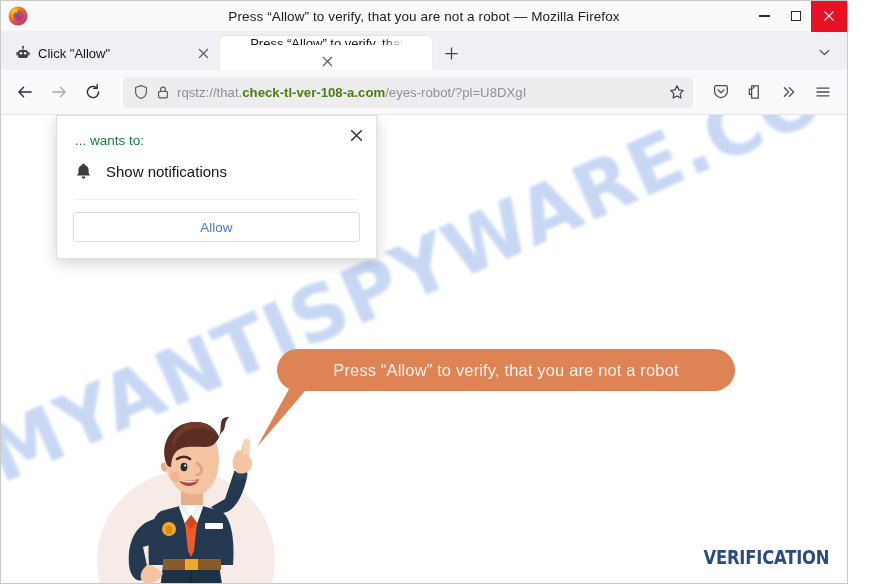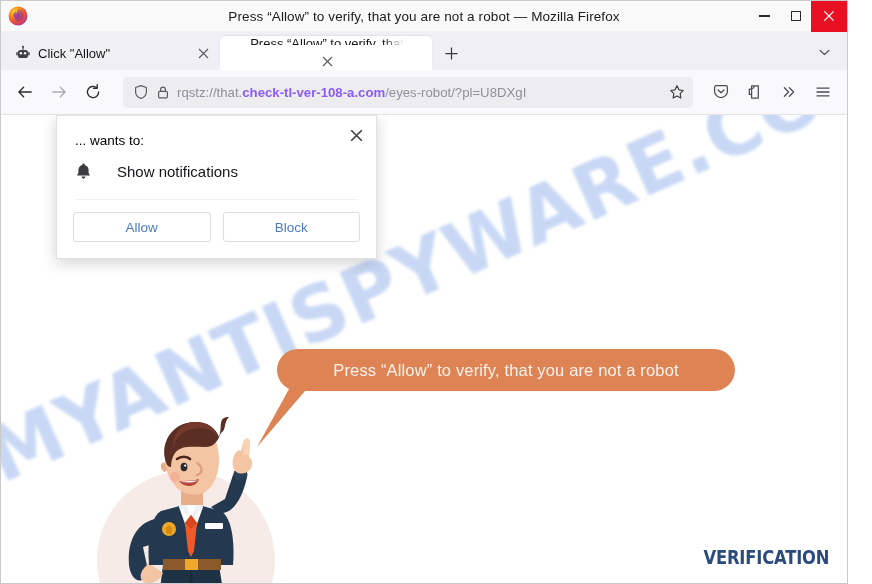--- a/index.html
+++ b/index.html
@@ -160,21 +160,21 @@
   }
   .url-text {
     flex: 1 1 auto;
     font-size: 13.2px;
     color: #8f8f9d;
     white-space: nowrap;
     overflow: hidden;
     -webkit-mask-image: linear-gradient(to right, #000 92%, transparent 100%);
     mask-image: linear-gradient(to right, #000 92%, transparent 100%);
   }
-  .url-text .host { color: #8b5cf6; font-weight: 700; }
+  .url-text .host { color: #4d7c0f; font-weight: 700; }
   .star { flex: 0 0 auto; width: 20px; display:flex; align-items:center; justify-content:center; }
 
   
   .content {
     position: relative;
     height: 469px;
     background: #ffffff;
     overflow: hidden;
   }
 
@@ -269,27 +269,27 @@
   .popup-close {
     position: absolute;
     right: 8px; top: 7px;
     width: 24px; height: 24px;
     display: flex; align-items: center; justify-content: center;
     font-size: 15px; color: #3b3b3f;
   }
   .popup-body { padding: 17px 18px 0 18px; }
   .popup-origin {
     font-size: 13.5px;
-    color: #000000;
+    color: #15803d;
     margin-bottom: 14px;
   }
   .popup-perm {
     display: flex;
     align-items: flex-end;
-    gap: 25px;
+    gap: 14px;
     padding-bottom: 19px;
     border-bottom: 1px solid #f0f0f2;
   }
   .popup-perm-label { font-size: 15px; color: #15141a; }
   .popup-actions {
     display: flex;
     gap: 12px;
     padding: 12px 16px 16px 16px;
   }
   .pbtn {
@@ -547,18 +547,17 @@
             <svg width="17" height="18" viewBox="0 0 17 18">
               <path d="M8.5 1.4 C9.2 1.4 9.7 1.9 9.7 2.5 L9.7 3 C12 3.5 13.6 5.6 13.6 8 L13.6 11 L15 13.4 L2 13.4 L3.4 11 L3.4 8 C3.4 5.6 5 3.5 7.3 3 L7.3 2.5 C7.3 1.9 7.8 1.4 8.5 1.4 Z" fill="#3b3b40"></path>
               <path d="M6.6 14.6 C6.8 15.9 7.6 16.7 8.5 16.7 C9.4 16.7 10.2 15.9 10.4 14.6 Z" fill="#3b3b40"></path>
             </svg>
           </span>
           <span class="popup-perm-label">Show notifications</span>
         </div>
       </div>
       <div class="popup-actions">
         <div class="pbtn">Allow</div>
-        <div class="pbtn">Block</div>
       </div>
     </div>
 
   </div>
 </div>
 
 </body></html>

